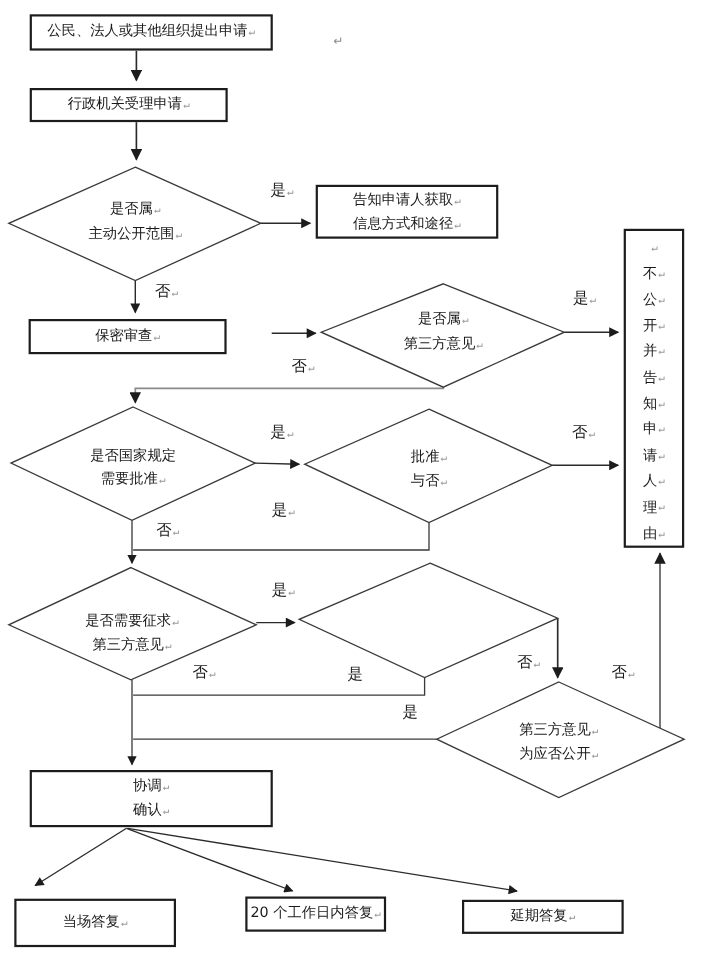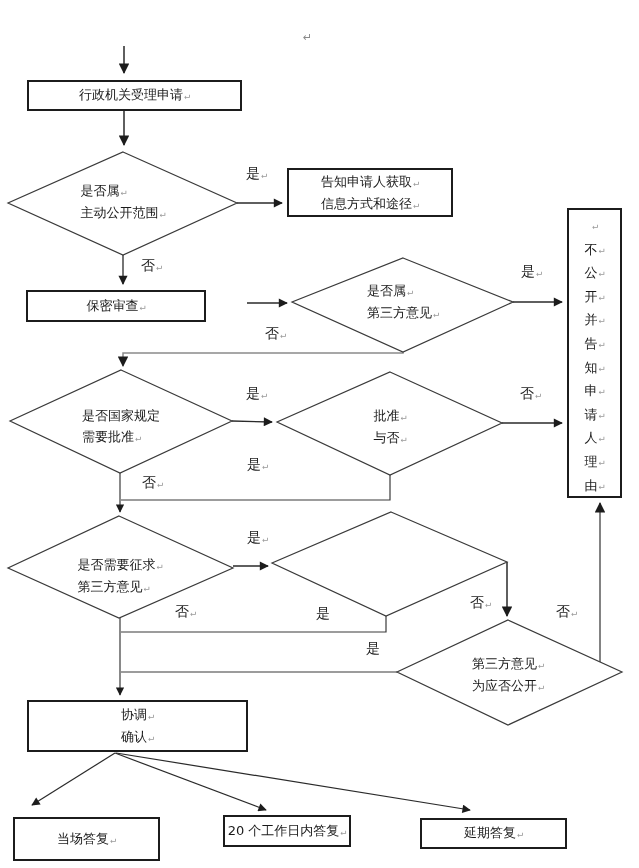--- a/index.html
+++ b/index.html
@@ -3,21 +3,21 @@
 <meta charset="utf-8">
 <style>
   html,body{margin:0;padding:0;background:#fff;}
   .canvas{position:relative;width:639px;height:868px;background:#ffffff;overflow:hidden;
           font-family:"DejaVu Sans","Liberation Sans",sans-serif;color:#1a1a1a;}
   svg.layer{position:absolute;left:0;top:0;}
   .box{position:absolute;box-sizing:border-box;border:2px solid #1c1c1c;background:#ffffff;
        display:flex;flex-direction:column;align-items:center;justify-content:center;
        text-align:center;font-size:13px;line-height:20px;}
   .bline{white-space:nowrap;}
-  .dtext{position:absolute;transform:translate(-50%,-50%);text-align:left;
+  .dtext{position:absolute;transform:translate(-50%,-50%);text-align:center;
          font-size:13px;line-height:21px;white-space:nowrap;}
   .blabel{position:absolute;font-size:14px;line-height:16px;white-space:nowrap;}
   .crlf{color:#9a9a9a;font-size:10px;margin-left:1px;
         font-family:"DejaVu Sans Mono","Liberation Mono",monospace;}
   .tallbox{position:absolute;box-sizing:border-box;border:2px solid #1c1c1c;background:#fff;
            display:flex;flex-direction:column;align-items:center;font-size:13px;padding-top:4px;}
   .vrow{height:23.6px;display:flex;align-items:center;justify-content:center;line-height:23.6px;}
   .floatmark{position:absolute;color:#8a8a8a;font-size:11px;}
 </style>
 </head>
@@ -55,22 +55,25 @@
 
     <polygon points="123,152 237,203 123,255 8,203" fill="#fff" stroke="#3a3a3a" stroke-width="1.2"></polygon>
     <polygon points="403,258 513,302 403,352 292,302" fill="#fff" stroke="#3a3a3a" stroke-width="1.2"></polygon>
     <polygon points="121,370 232,421 120,473 10,421" fill="#fff" stroke="#3a3a3a" stroke-width="1.2"></polygon>
     <polygon points="390,372 502,423 390,475 277,422" fill="#fff" stroke="#3a3a3a" stroke-width="1.2"></polygon>
     <polygon points="119,516 233,568 119,618 8,568" fill="#fff" stroke="#3a3a3a" stroke-width="1.2"></polygon>
     <polygon points="391,512 507,562 386,616 272,563" fill="#fff" stroke="#3a3a3a" stroke-width="1.2"></polygon>
     <polygon points="508,620 622,672 508,725 397,672" fill="#fff" stroke="#3a3a3a" stroke-width="1.2"></polygon>
   </svg>
 
+  <div class="box" style="left:27px;top:13px;width:221px;height:33px">
+    <div class="bline"><span>公民、法人或其他组织提出申请</span><span class="crlf">↵</span></div>
+  </div>
 
-  <div class="box" style="left:27px;top:80px;width:215px;height:31px">
+  <div class="box" style="left:27px;top:80px;width:180px;height:31px">
     <div class="bline"><span>行政机关受理申请</span><span class="crlf">↵</span></div>
   </div>
 
   <div class="box" style="left:287px;top:168px;width:166px;height:49px;line-height:21px">
     <div class="bline"><span>告知申请人获取</span><span class="crlf">↵</span></div>
     <div class="bline"><span>信息方式和途径</span><span class="crlf">↵</span></div>
   </div>
 
   <div class="box" style="left:26px;top:290px;width:180px;height:32px">
     <div class="bline"><span>保密审查</span><span class="crlf">↵</span></div>

